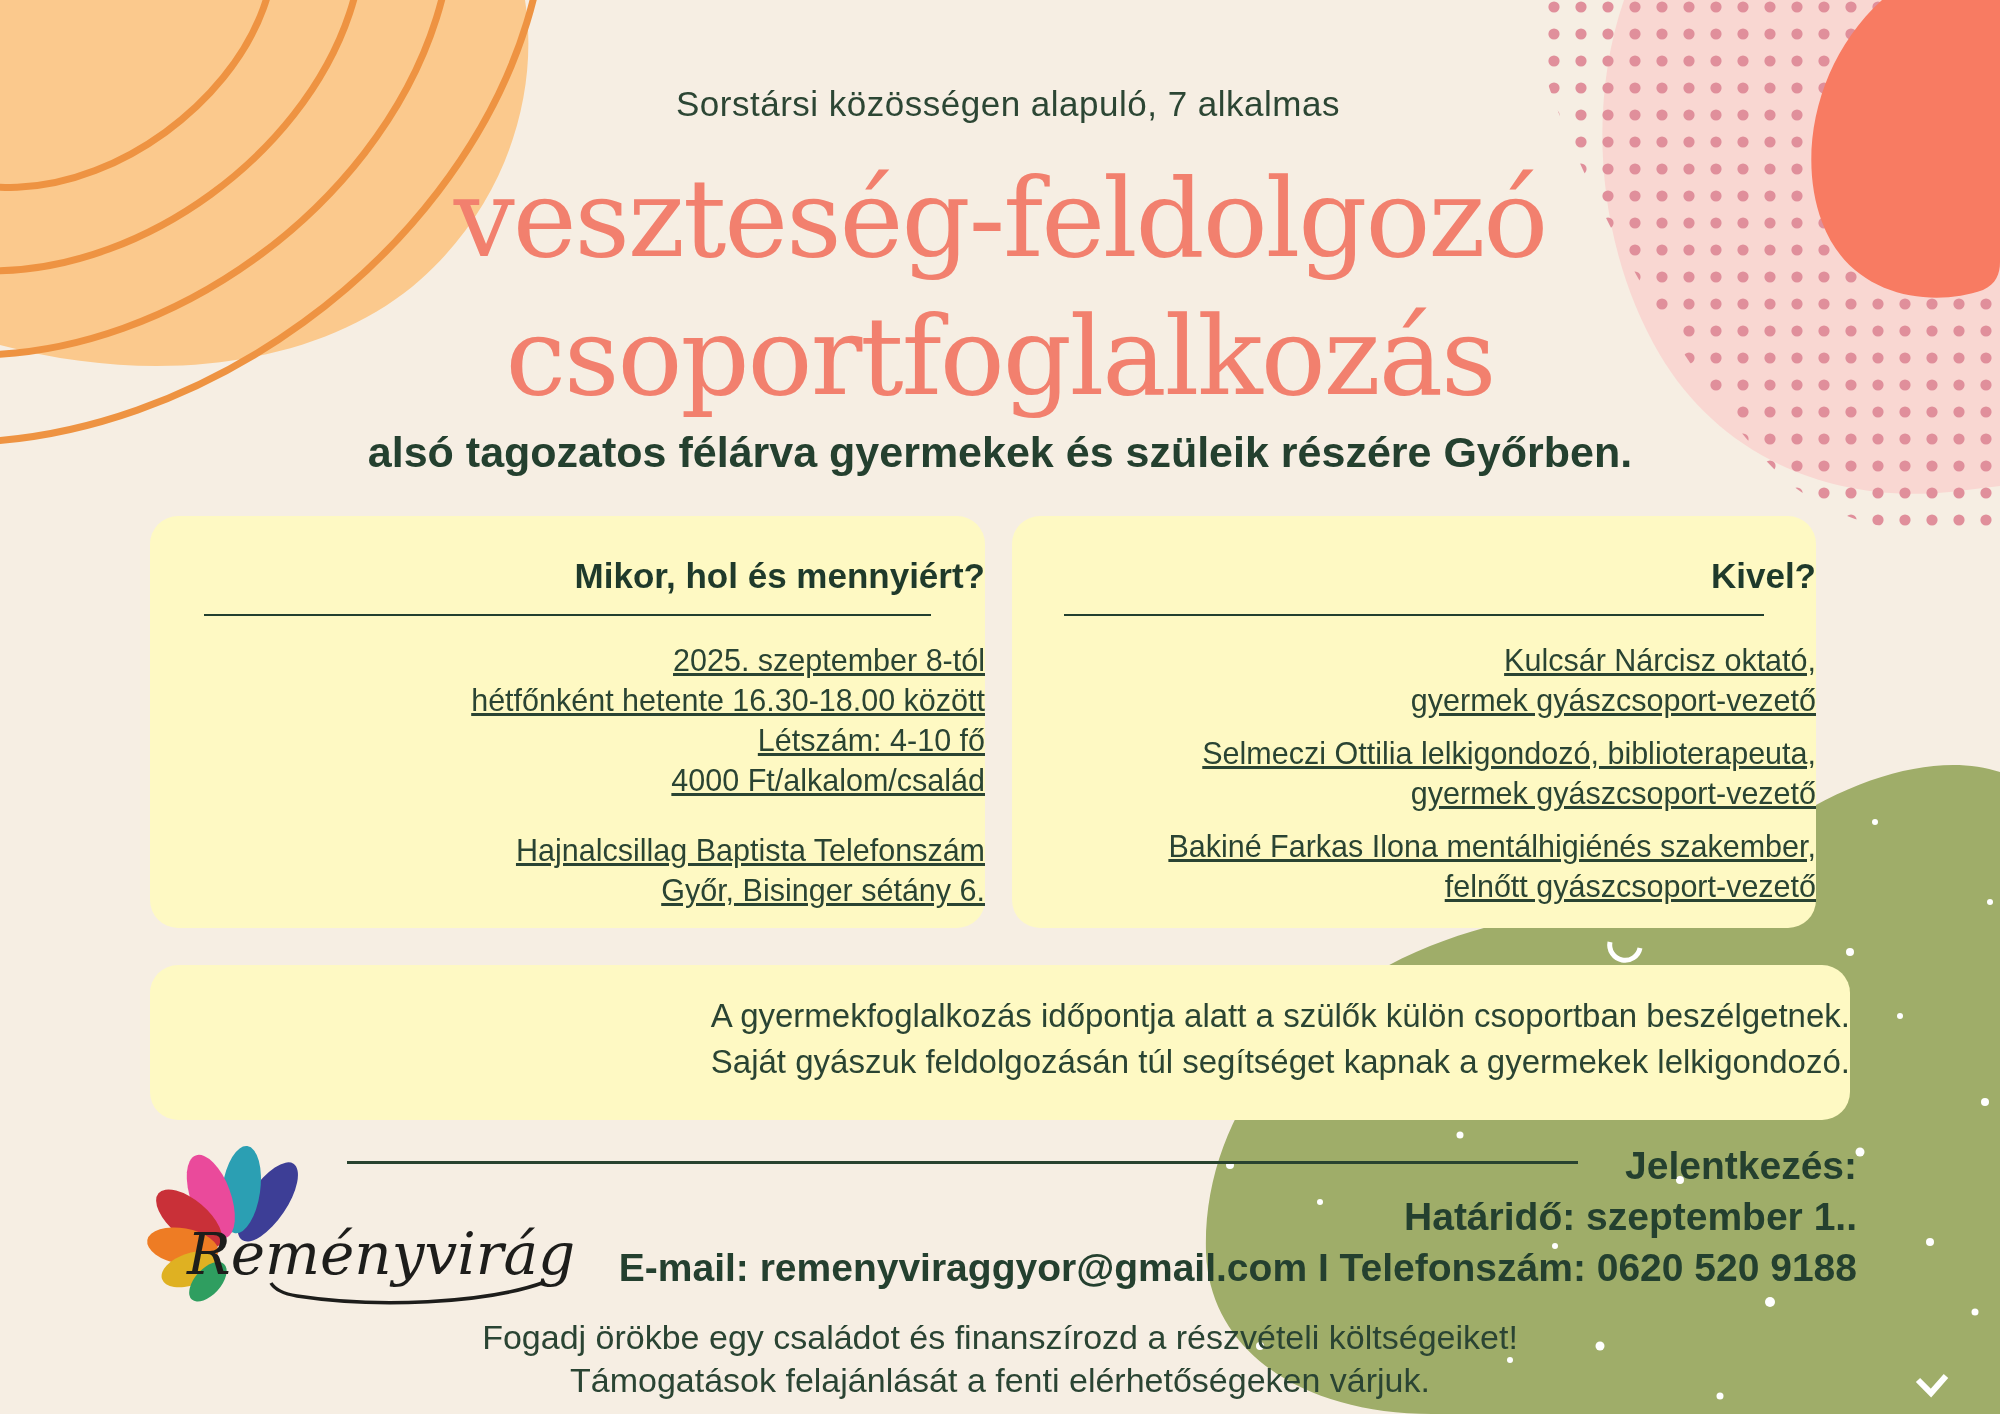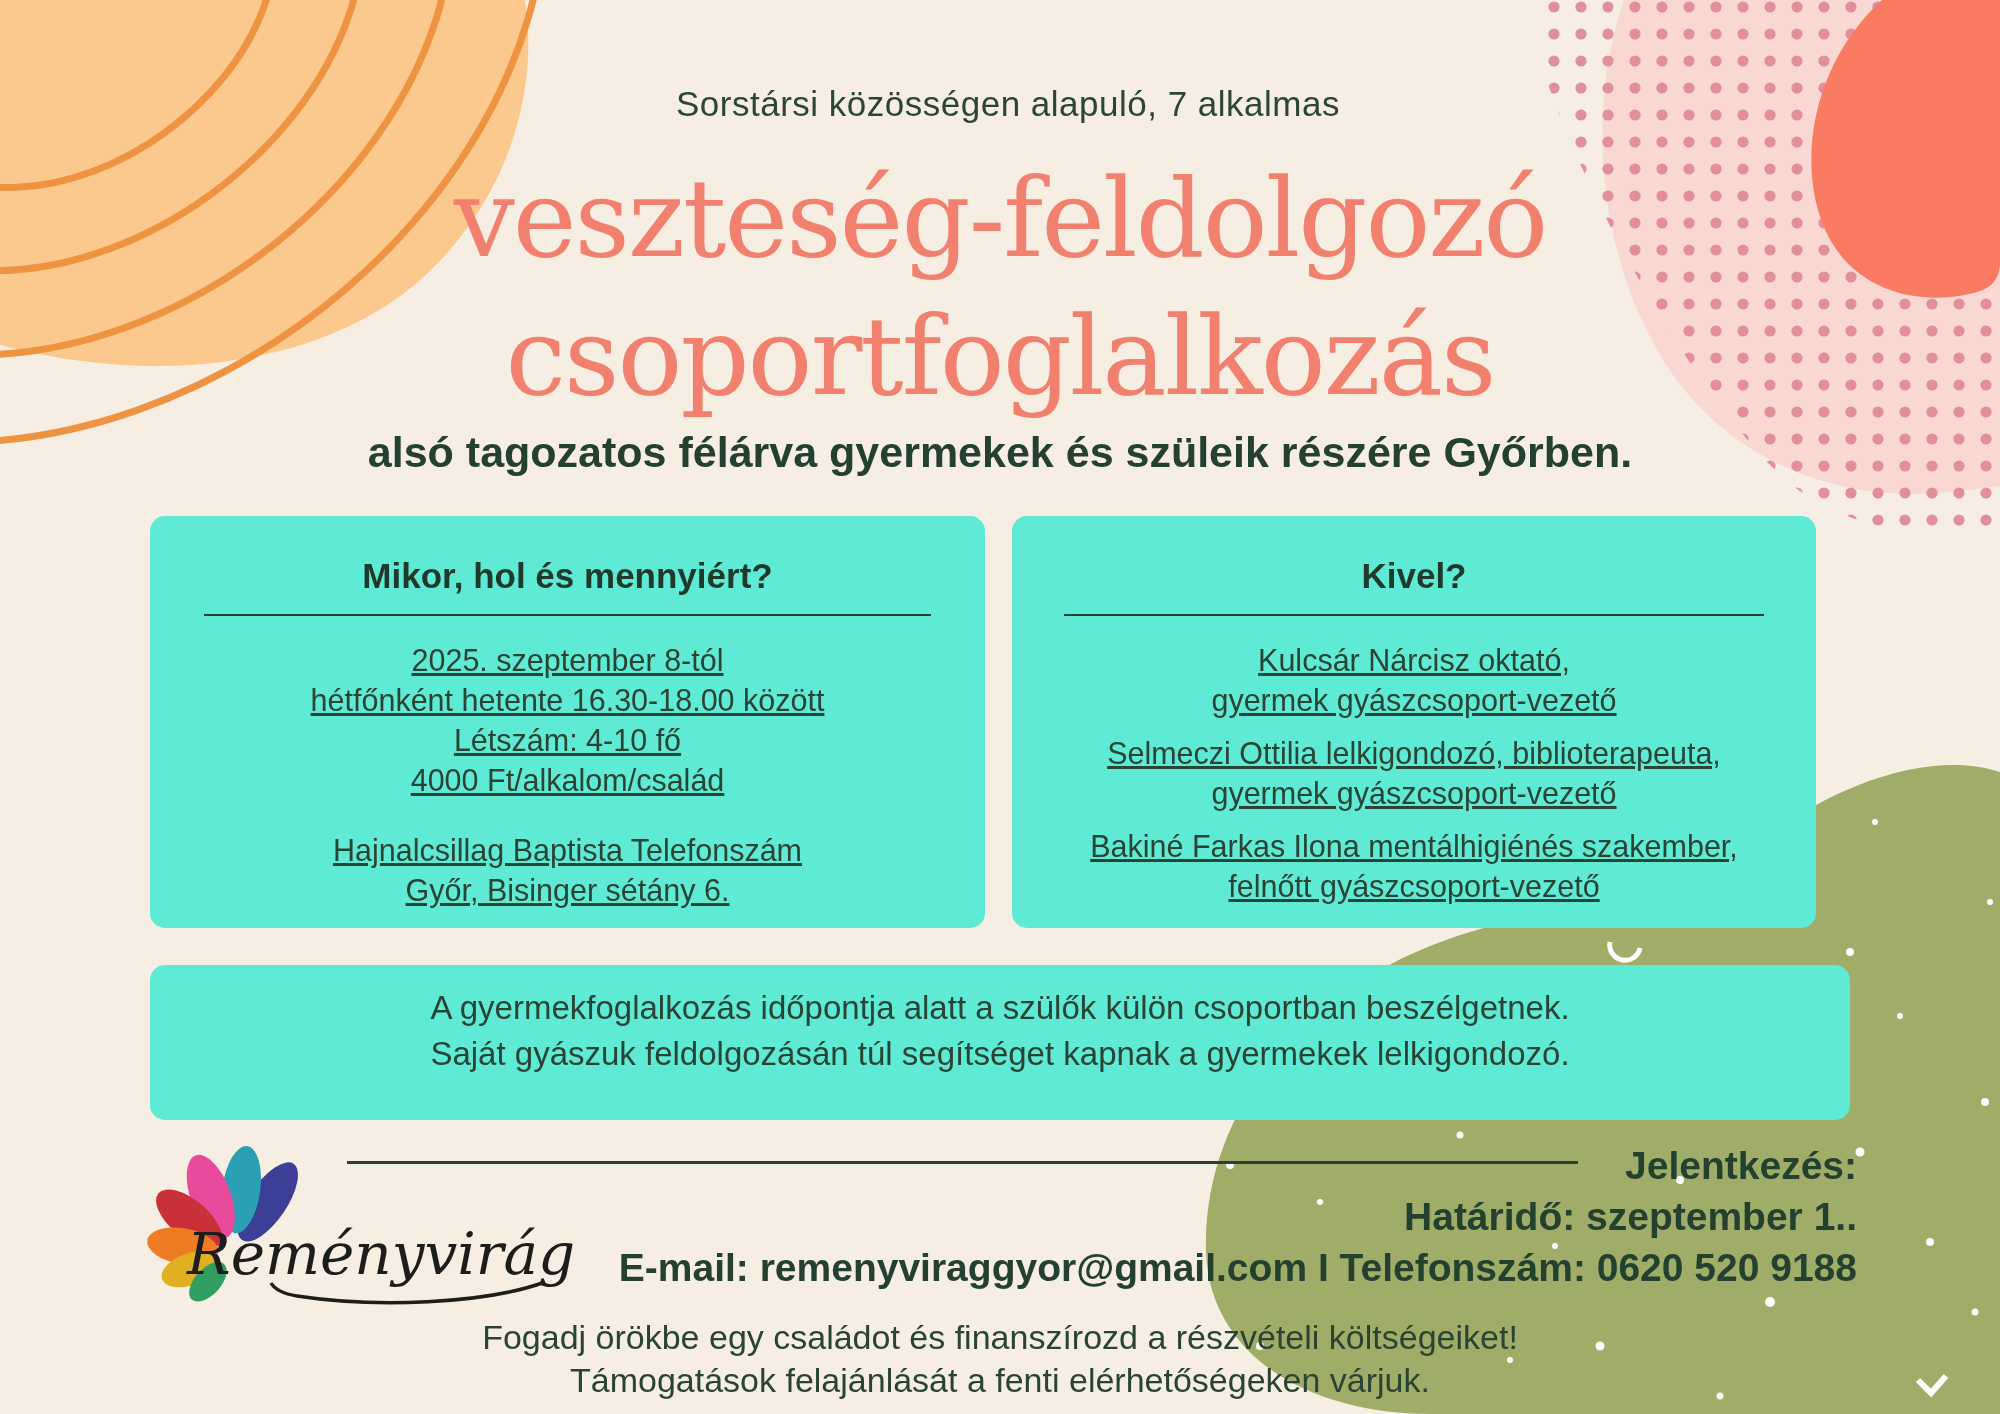--- a/index.html
+++ b/index.html
@@ -16,34 +16,34 @@
   .title{
     position:absolute;left:0;right:0;top:150px;text-align:center;
     font-family:"DejaVu Serif", serif;font-weight:400;
     font-size:108px;line-height:138px;letter-spacing:-2px;color:#f2806e;
   }
   .subtitle{
     position:absolute;left:0;right:0;top:428px;text-align:center;
     font-size:43px;font-weight:bold;color:#24402f;
   }
   .card{
-    position:absolute;background:#5eead4;border-radius:15px;text-align:center;
+    position:absolute;background:#fef9c3;border-radius:28px;text-align:right;
   }
   .card-when{left:150px;top:516px;width:835px;height:412px;}
   .card-who{left:1012px;top:516px;width:804px;height:412px;}
   .card-note{left:150px;top:965px;width:1700px;height:155px;}
   .card h2{
     margin:40px 0 0 0;font-size:35px;font-weight:bold;color:#1f3a2b;
   }
   .card .rule{height:2px;background:#22402f;margin:18px auto 0 auto;width:87%;}
   .card .body{margin-top:24px;font-size:30.5px;line-height:40px;color:#2a4433;text-decoration:underline;}
   .venue{margin-top:30px;}
   .person{margin-top:13px;}
   .person:first-child{margin-top:0;}
-  .note-body{padding-top:20px;font-size:33px;line-height:46px;color:#2a4433;}
+  .note-body{padding-top:28px;font-size:33px;line-height:46px;color:#2a4433;}
   .hr-line{position:absolute;left:347px;top:1161px;width:1231px;height:3px;background:#28422f;}
   .apply{
     position:absolute;right:143px;top:1140px;text-align:right;
     font-size:39px;line-height:51px;font-weight:bold;color:#24402f;
   }
   .support{
     position:absolute;left:0;right:0;top:1316px;text-align:center;
     font-size:34px;line-height:43px;color:#2a4433;
   }
   .logo-script{

